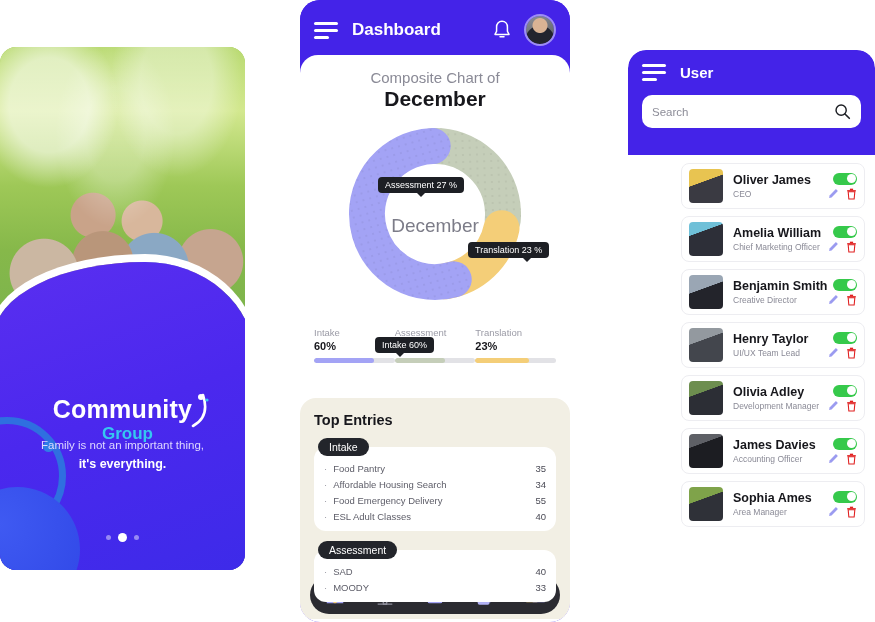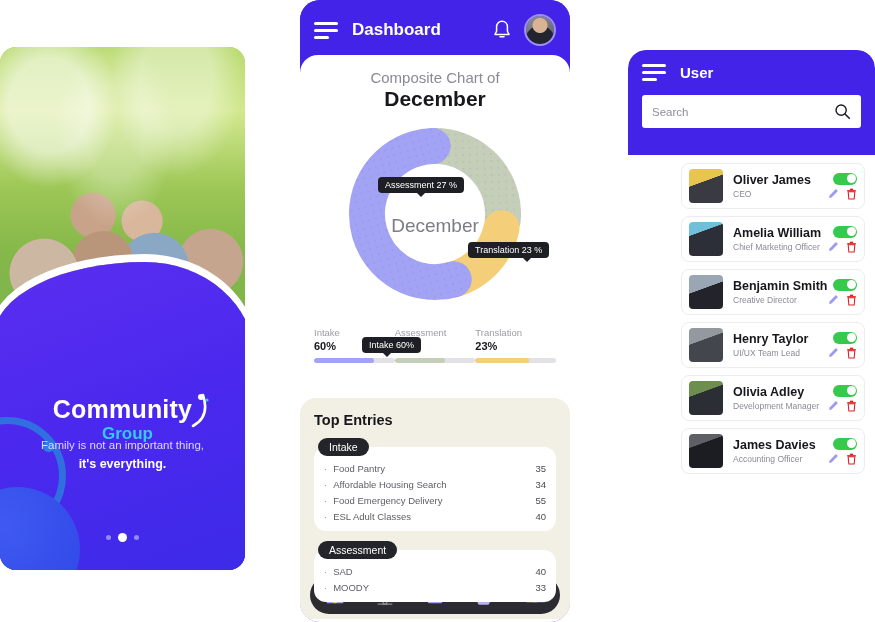--- a/index.html
+++ b/index.html
@@ -131,21 +131,21 @@
     font-size:9px; padding:3px 7px; border-radius:4px; white-space:nowrap;
   }
   .tip::after{
     content:""; position:absolute; left:50%; margin-left:-4px; bottom:-4px;
     border-left:4px solid transparent; border-right:4px solid transparent;
     border-top:4px solid #1d1f24;
   }
   #tip-assessment{ left:78px; top:122px; }
   #tip-translation{ left:168px; top:187px; }
   #tip-translation::after{ left:auto; right:18px; }
-  #tip-intake{ left:62px; top:282px; }
+  #tip-intake{ left:75px; top:282px; }
   #tip-intake::after{ left:auto; right:30px; }
 
   .legend-row{
     display:flex; padding:0 14px; gap:0px; margin-top:8px;
   }
   .legend-col{ width:33.33%; }
   .legend-name{ font-size:9.5px; color:#9b9ba6; }
   .legend-val{ font-size:11px; font-weight:bold; color:#17171c; margin-top:2px; }
   .legend-bar{
     margin-top:6px; height:5px; border-radius:3px; background:#e2e2e6; overflow:hidden;
@@ -188,21 +188,21 @@
     background:#ffffff;
     box-shadow:0 0 0 0 transparent;
   }
   .user-header{
     background:#4423E8; height:105px; padding:14px;
     border-radius:18px 18px 0 0;
   }
   .uh-top{ display:flex; align-items:flex-end; }
   .uh-title{ color:#fff; font-size:15px; font-weight:bold; margin-left:14px; }
   .search-box{
-    margin-top:14px; background:#fff; border-radius:3px; height:33px;
+    margin-top:14px; background:#fff; border-radius:10px; height:33px;
     display:flex; align-items:center; padding:0 10px;
   }
   .search-box input{
     border:none; outline:none; flex:1; font-size:11.5px;
     color:#4a4a55; font-family:"Liberation Sans", sans-serif;
     background:transparent;
   }
   .search-box input::placeholder{ color:#8d8d98; }
   .user-list{ padding:8px 10px; background:#ffffff; }
   .user-card{
@@ -554,15 +554,35 @@
           </svg>
           <svg width="11" height="12" viewBox="0 0 16 18">
             <rect x="1.5" y="3.2" width="13" height="1.9" fill="#e02020"></rect>
             <path d="M3 5.5 L13 5.5 L12 16.5 L4 16.5 Z" fill="none" stroke="#e02020" stroke-width="1.6"></path>
             <rect x="5.6" y="1" width="4.8" height="2.2" fill="#e02020"></rect>
           </svg>
         </div>
       </div>
     </div>
 
+    <div class="user-card">
+      <div class="u-avatar" style="background:linear-gradient(160deg,#7fa34a 36%,#2f3138 37%)"></div>
+      <div class="u-meta">
+        <div class="u-name">Sophia Ames</div>
+        <div class="u-role">Area Manager</div>
+      </div>
+      <div class="u-actions">
+        <div class="toggle"></div>
+        <div class="u-icons">
+          <svg width="11" height="11" viewBox="0 0 16 16">
+            <path d="M11.5 1.6 L14.4 4.5 L5.2 13.7 L1.6 14.4 L2.3 10.8 Z" fill="#9b9bf0"></path>
+          </svg>
+          <svg width="11" height="12" viewBox="0 0 16 18">
+            <rect x="1.5" y="3.2" width="13" height="1.9" fill="#e02020"></rect>
+            <path d="M3 5.5 L13 5.5 L12 16.5 L4 16.5 Z" fill="none" stroke="#e02020" stroke-width="1.6"></path>
+            <rect x="5.6" y="1" width="4.8" height="2.2" fill="#e02020"></rect>
+          </svg>
+        </div>
+      </div>
+    </div>
 
   </div>
 </div>
 
 </body></html>

